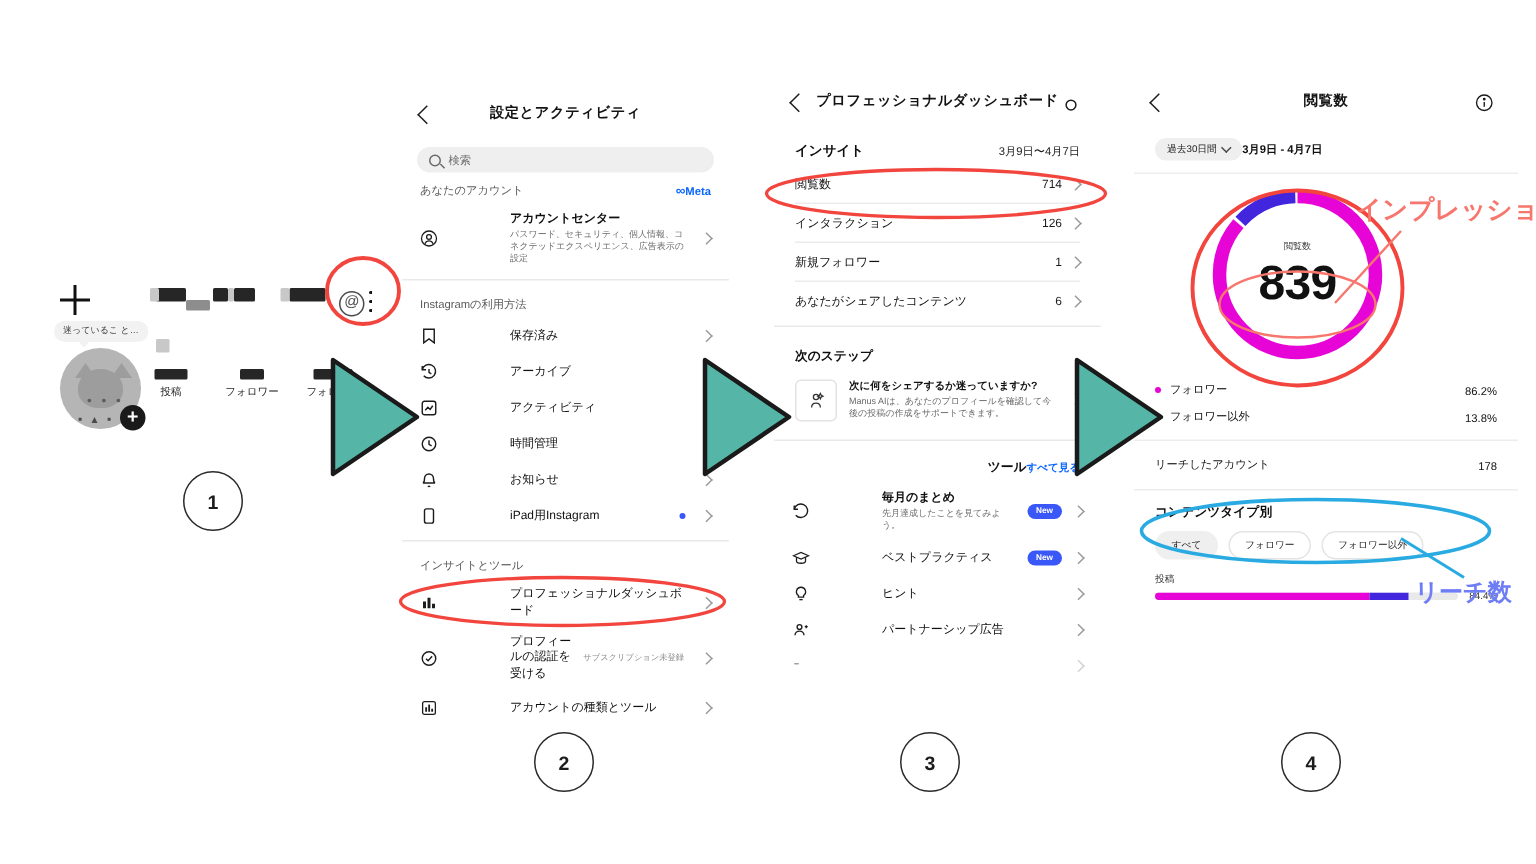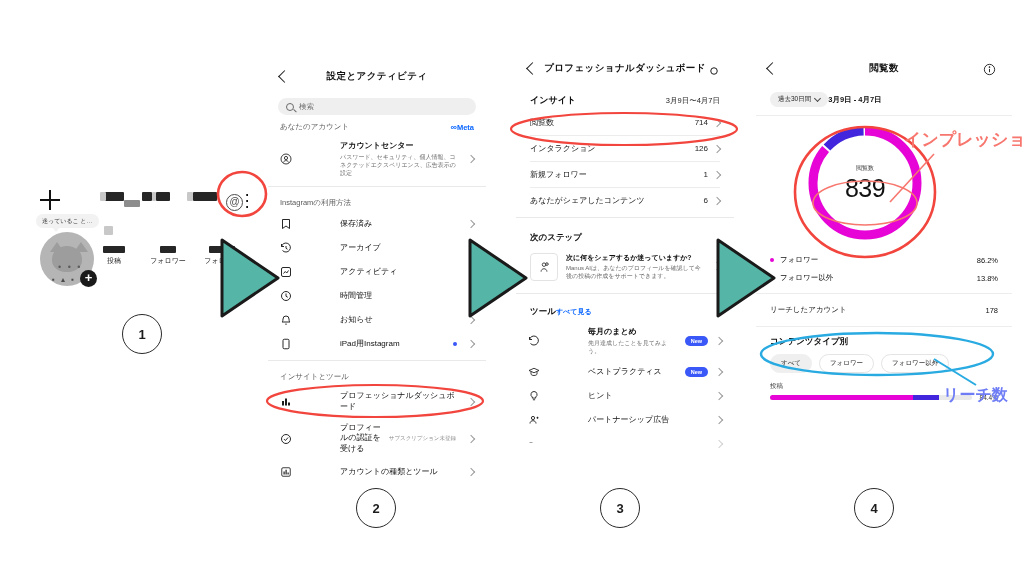--- a/index.html
+++ b/index.html
@@ -175,21 +175,21 @@
     display: flex; align-items: flex-start; gap: 8px; padding: 4px 14px 8px;
   }
   .step-thumb {
     width: 26px; height: 26px; border: 1px solid #e3e3e3; border-radius: 4px;
     flex: none; display: flex; align-items: center; justify-content: center;
     font-size: 11px; color: #333;
   }
   .step-b { font-size: 7px; font-weight: bold; color: #111; line-height: 1.3; }
   .step-s { font-size: 6px; color: #6a6a6a; line-height: 1.4; margin-top: 2px; }
   .tools-head {
-    display: flex; justify-content: flex-start; align-items: center;
+    display: flex; justify-content: flex-end; align-items: center;
     padding: 8px 14px 4px;
   }
   .tools-head .h { font-size: 8.5px; font-weight: bold; color: #0e0e0e; }
   .tools-head .a { font-size: 7px; color: #0a66ff; font-weight: bold;}
   .badge-new {
     background: #3a57f7; color: #fff; font-size: 5.5px; font-weight: bold;
     border-radius: 7px; padding: 2px 6px; flex: none;
   }
 
   
@@ -208,21 +208,21 @@
   }
   .p4-range { font-size: 7.5px; font-weight: bold; color: #111; }
   .p4-hr { height: 1px; background: #ededed; }
   .donut-wrap { position: relative; height: 135px; }
   .donut { position: absolute; left: 48px; top: 6px; }
   .donut-center {
     position: absolute; left: 48px; top: 6px; width: 122px; height: 122px;
     display: flex; flex-direction: column; align-items: center; justify-content: center;
   }
   .donut-label { font-size: 6px; color: #333; margin-bottom: 1px; }
-  .donut-val { font-size: 25px; font-weight: 400; color: #111; letter-spacing: -.5px; }
+  .donut-val { font-size: 32px; font-weight: 700; color: #111; letter-spacing: -.5px; }
   .legend-row {
     display: flex; align-items: center; justify-content: space-between;
     padding: 4px 14px; font-size: 7.5px; color: #111;
   }
   .legend-row .lft { display: flex; align-items: center; gap: 6px; }
   .dot { width: 4px; height: 4px; border-radius: 50%; flex:none; }
   .reach-row {
     display: flex; align-items: center; justify-content: space-between;
     padding: 11px 14px; font-size: 7.5px; color: #111;
   }

